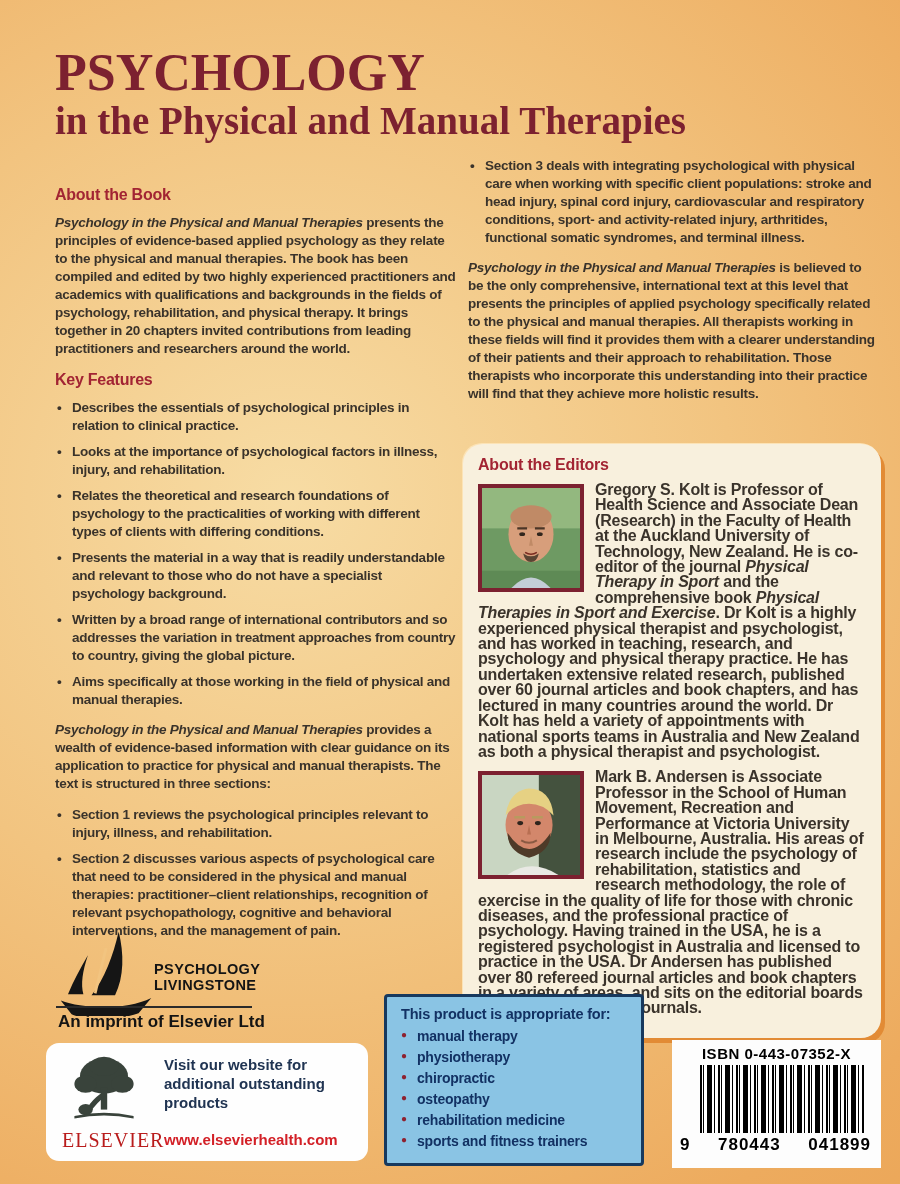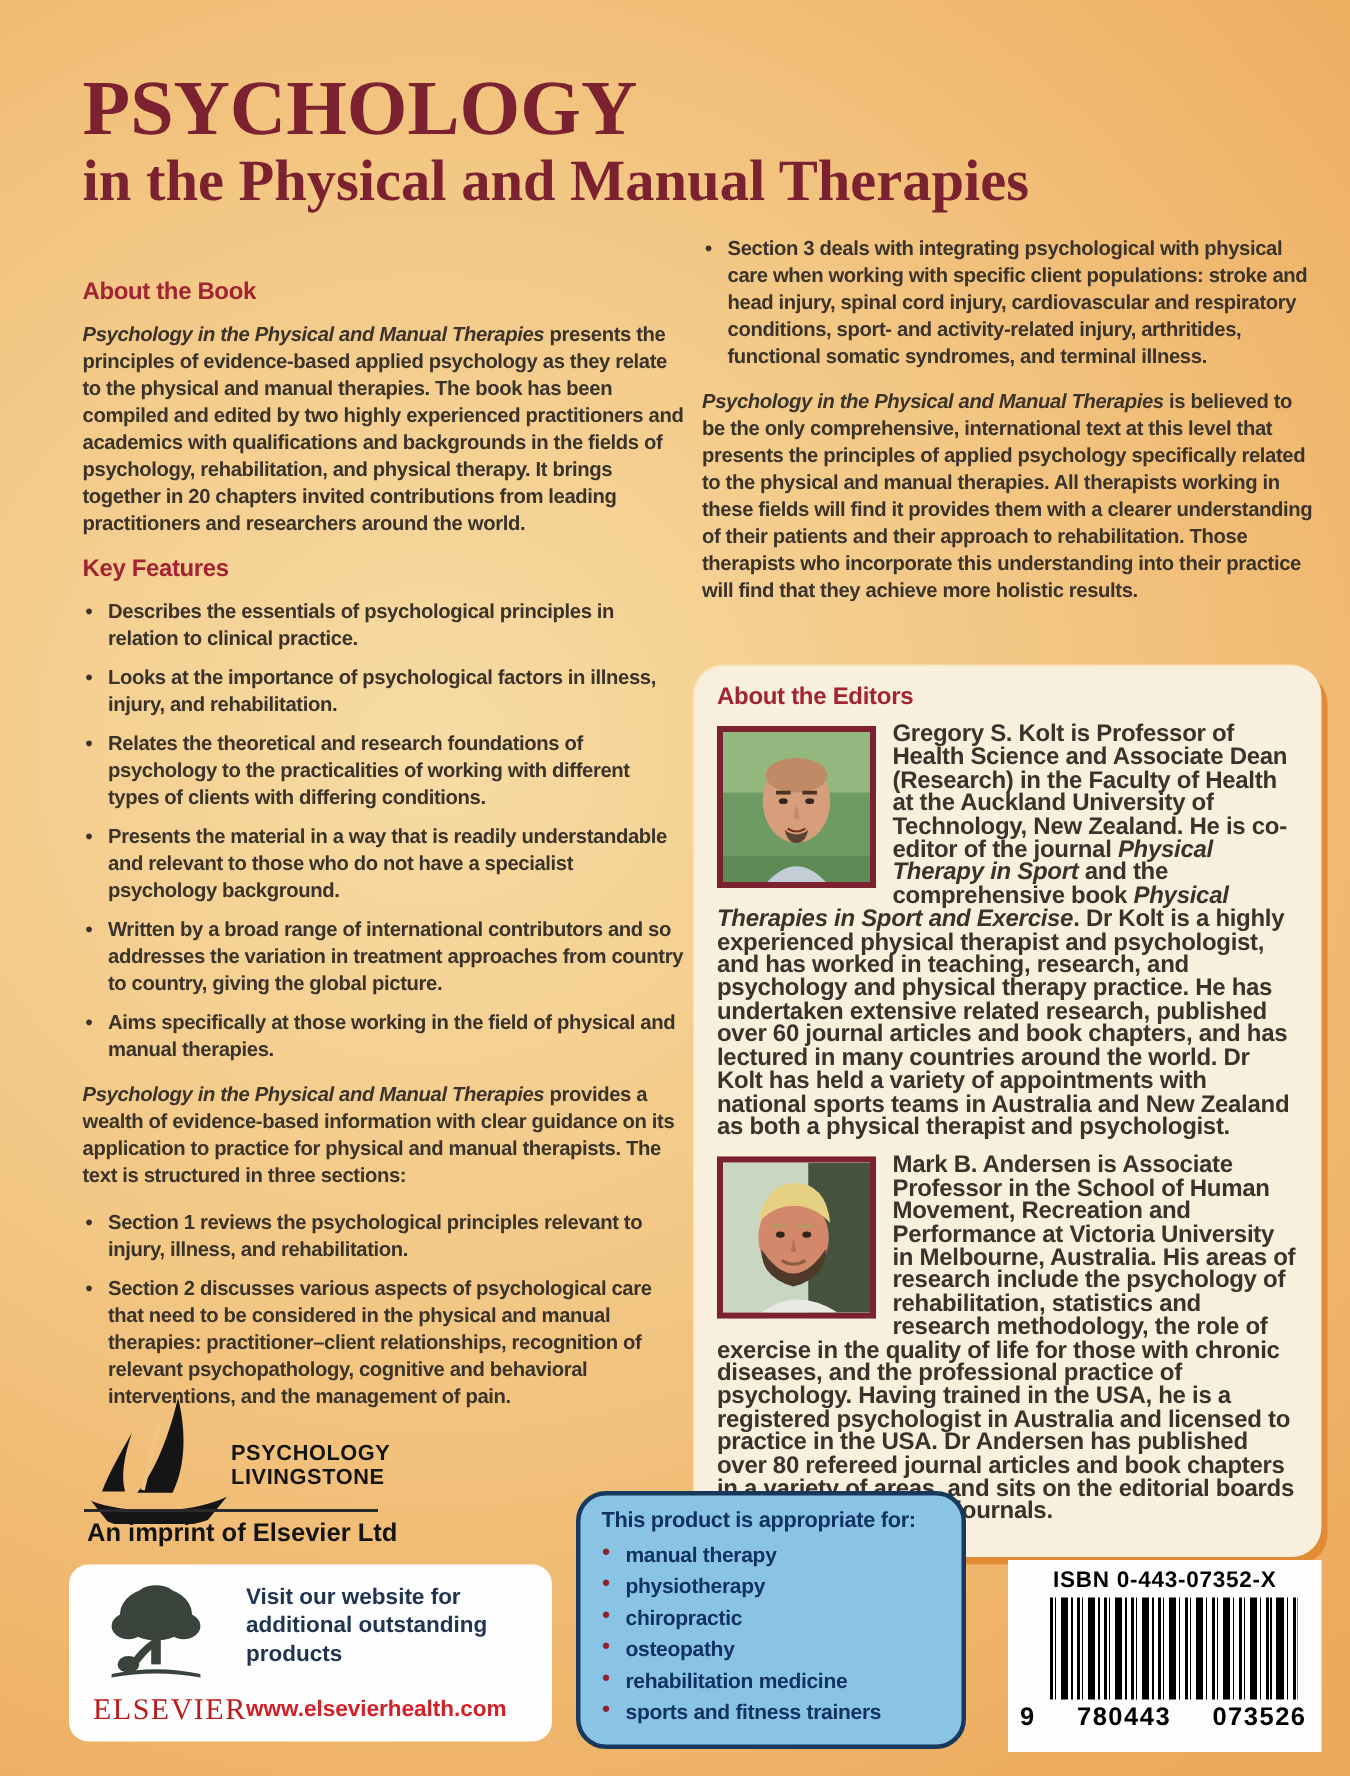--- a/index.html
+++ b/index.html
@@ -47,21 +47,21 @@
   
   .elsevier-box { position:absolute; left:46px; top:1043px; width:322px; height:118px; background:#FEFEFE; border-radius:13px; }
   .elsevier-tree { position:absolute; left:22px; top:8px; width:72px; height:74px; }
   .elsevier-word { position:absolute; left:16px; top:86px; width:90px; text-align:center; font-family:"Liberation Serif", serif;
                    font-size:20px; letter-spacing:1px; color:#b91c1c; }
   .elsevier-text { position:absolute; left:118px; top:12px; width:190px; color:#203452; font-size:15px; font-weight:bold; line-height:19px; }
   .elsevier-url  { position:absolute; left:118px; top:88px; color:#D32027; font-size:15px; font-weight:bold; }
 
   
   .product-box { position:absolute; left:384px; top:994px; width:260px; height:172px; box-sizing:border-box;
-                 background:#8AC4E4; border:3px solid #17395E; border-radius:20px; padding:9px 10px 6px 14px; }
+                 background:#8AC4E4; border:3px solid #17395E; border-radius:4px; padding:9px 10px 6px 14px; }
   .product-head { color:#123163; font-size:14.5px; font-weight:bold; margin-bottom:6px; letter-spacing:-0.2px; }
   ul.plist { list-style:none; margin:0; padding:0; }
   ul.plist li { position:relative; padding-left:16px; margin-bottom:5px; color:#123163; font-size:14px; font-weight:bold; letter-spacing:-0.2px; }
   ul.plist li::before { content:"●"; position:absolute; left:0; top:1px; font-size:10px; color:#8E2230; }
 
   
   .barcode-box { position:absolute; left:672px; top:1040px; width:209px; height:128px; background:#FDFDFD;
                  box-sizing:border-box; padding:5px 6px 4px 6px; text-align:center; color:#000; }
   .isbn { font-size:15px; font-weight:bold; letter-spacing:0.5px; }
   .bars { height:68px; margin:3px 10px 0 22px;
@@ -192,17 +192,17 @@
       <li>sports and fitness trainers</li>
     </ul>
   </div>
 
   <div class="barcode-box">
     <div class="isbn">ISBN 0-443-07352-X</div>
     <div class="bars"></div>
     <div class="digits">
       <span>9</span>
       <span>780443</span>
-      <span>073526</span>
+      <span>041899</span>
     </div>
   </div>
 
 </div>
 
 </body></html>

